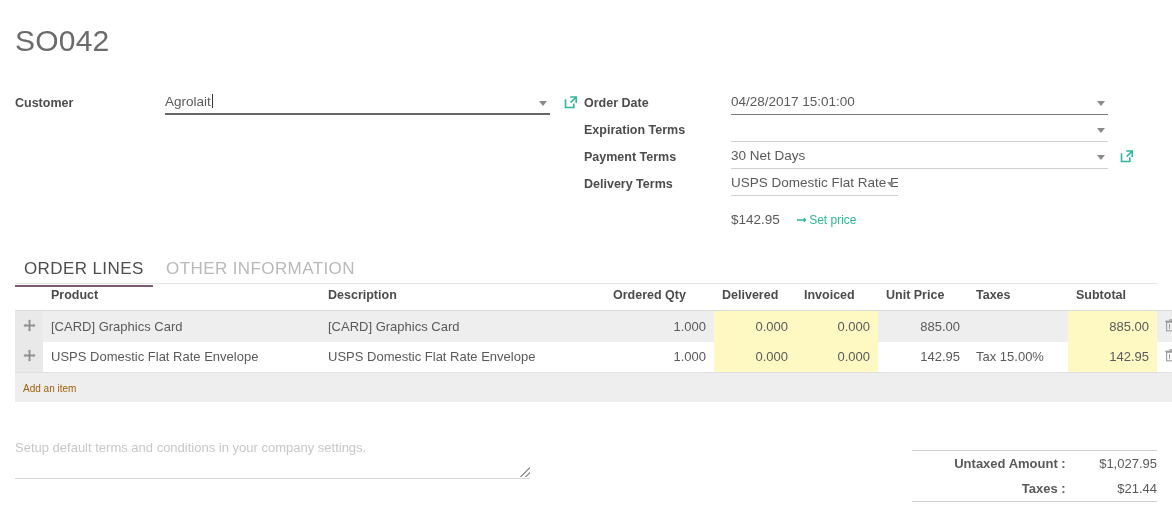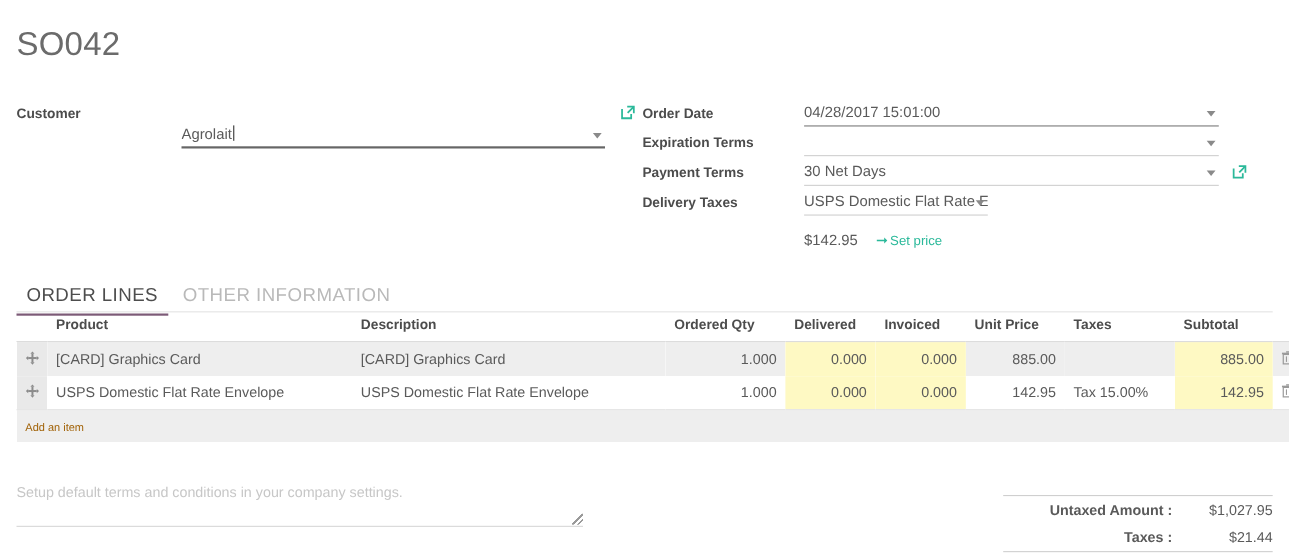--- a/index.html
+++ b/index.html
@@ -134,21 +134,21 @@
 </head>
 <body>
 
 <div class="page">
 
   <div class="doc-title">SO042</div>
 
   <div class="form-left">
     <div class="f-row">
       <div class="f-label">Customer</div>
-      <div class="f-field" style="left:150px; width:385px;margin-top:20px;">
+      <div class="f-field" style="left:150px; width:385px;">
         <div class="f-input focused">
           <span class="f-text">Agrolait</span><span class="caret-bar"></span>
           <span class="caret-dn"></span>
         </div>
       </div>
       <span class="ext-link" style="left:549px; top:3px;">
         <svg width="14" height="14" viewBox="0 0 14 14">
           <path d="M1.5 4.2 V12.5 H9.8 V8.6" fill="none" stroke="#2bb99a" stroke-width="1.6"></path>
           <path d="M6.2 2.0 H12.2 V8.0" fill="none" stroke="#2bb99a" stroke-width="1.6"></path>
           <path d="M12.0 2.2 L6.6 7.6" fill="none" stroke="#2bb99a" stroke-width="1.6"></path>
@@ -190,21 +190,21 @@
       <span class="ext-link" style="left:536px; top:3px;">
         <svg width="14" height="14" viewBox="0 0 14 14">
           <path d="M1.5 4.2 V12.5 H9.8 V8.6" fill="none" stroke="#2bb99a" stroke-width="1.6"></path>
           <path d="M6.2 2.0 H12.2 V8.0" fill="none" stroke="#2bb99a" stroke-width="1.6"></path>
           <path d="M12.0 2.2 L6.6 7.6" fill="none" stroke="#2bb99a" stroke-width="1.6"></path>
         </svg>
       </span>
     </div>
 
     <div class="f-row">
-      <div class="f-label">Delivery Taxes</div>
+      <div class="f-label">Delivery Terms</div>
       <div class="f-field" style="left:147px; width:167px;">
         <div class="f-input">
           <span class="f-text">USPS Domestic Flat Rate Envelope</span>
           <span class="caret-dn"></span>
         </div>
       </div>
     </div>
 
     <div class="price-row" style="padding-left:147px;">
       <span class="price-amt">$142.95</span>

